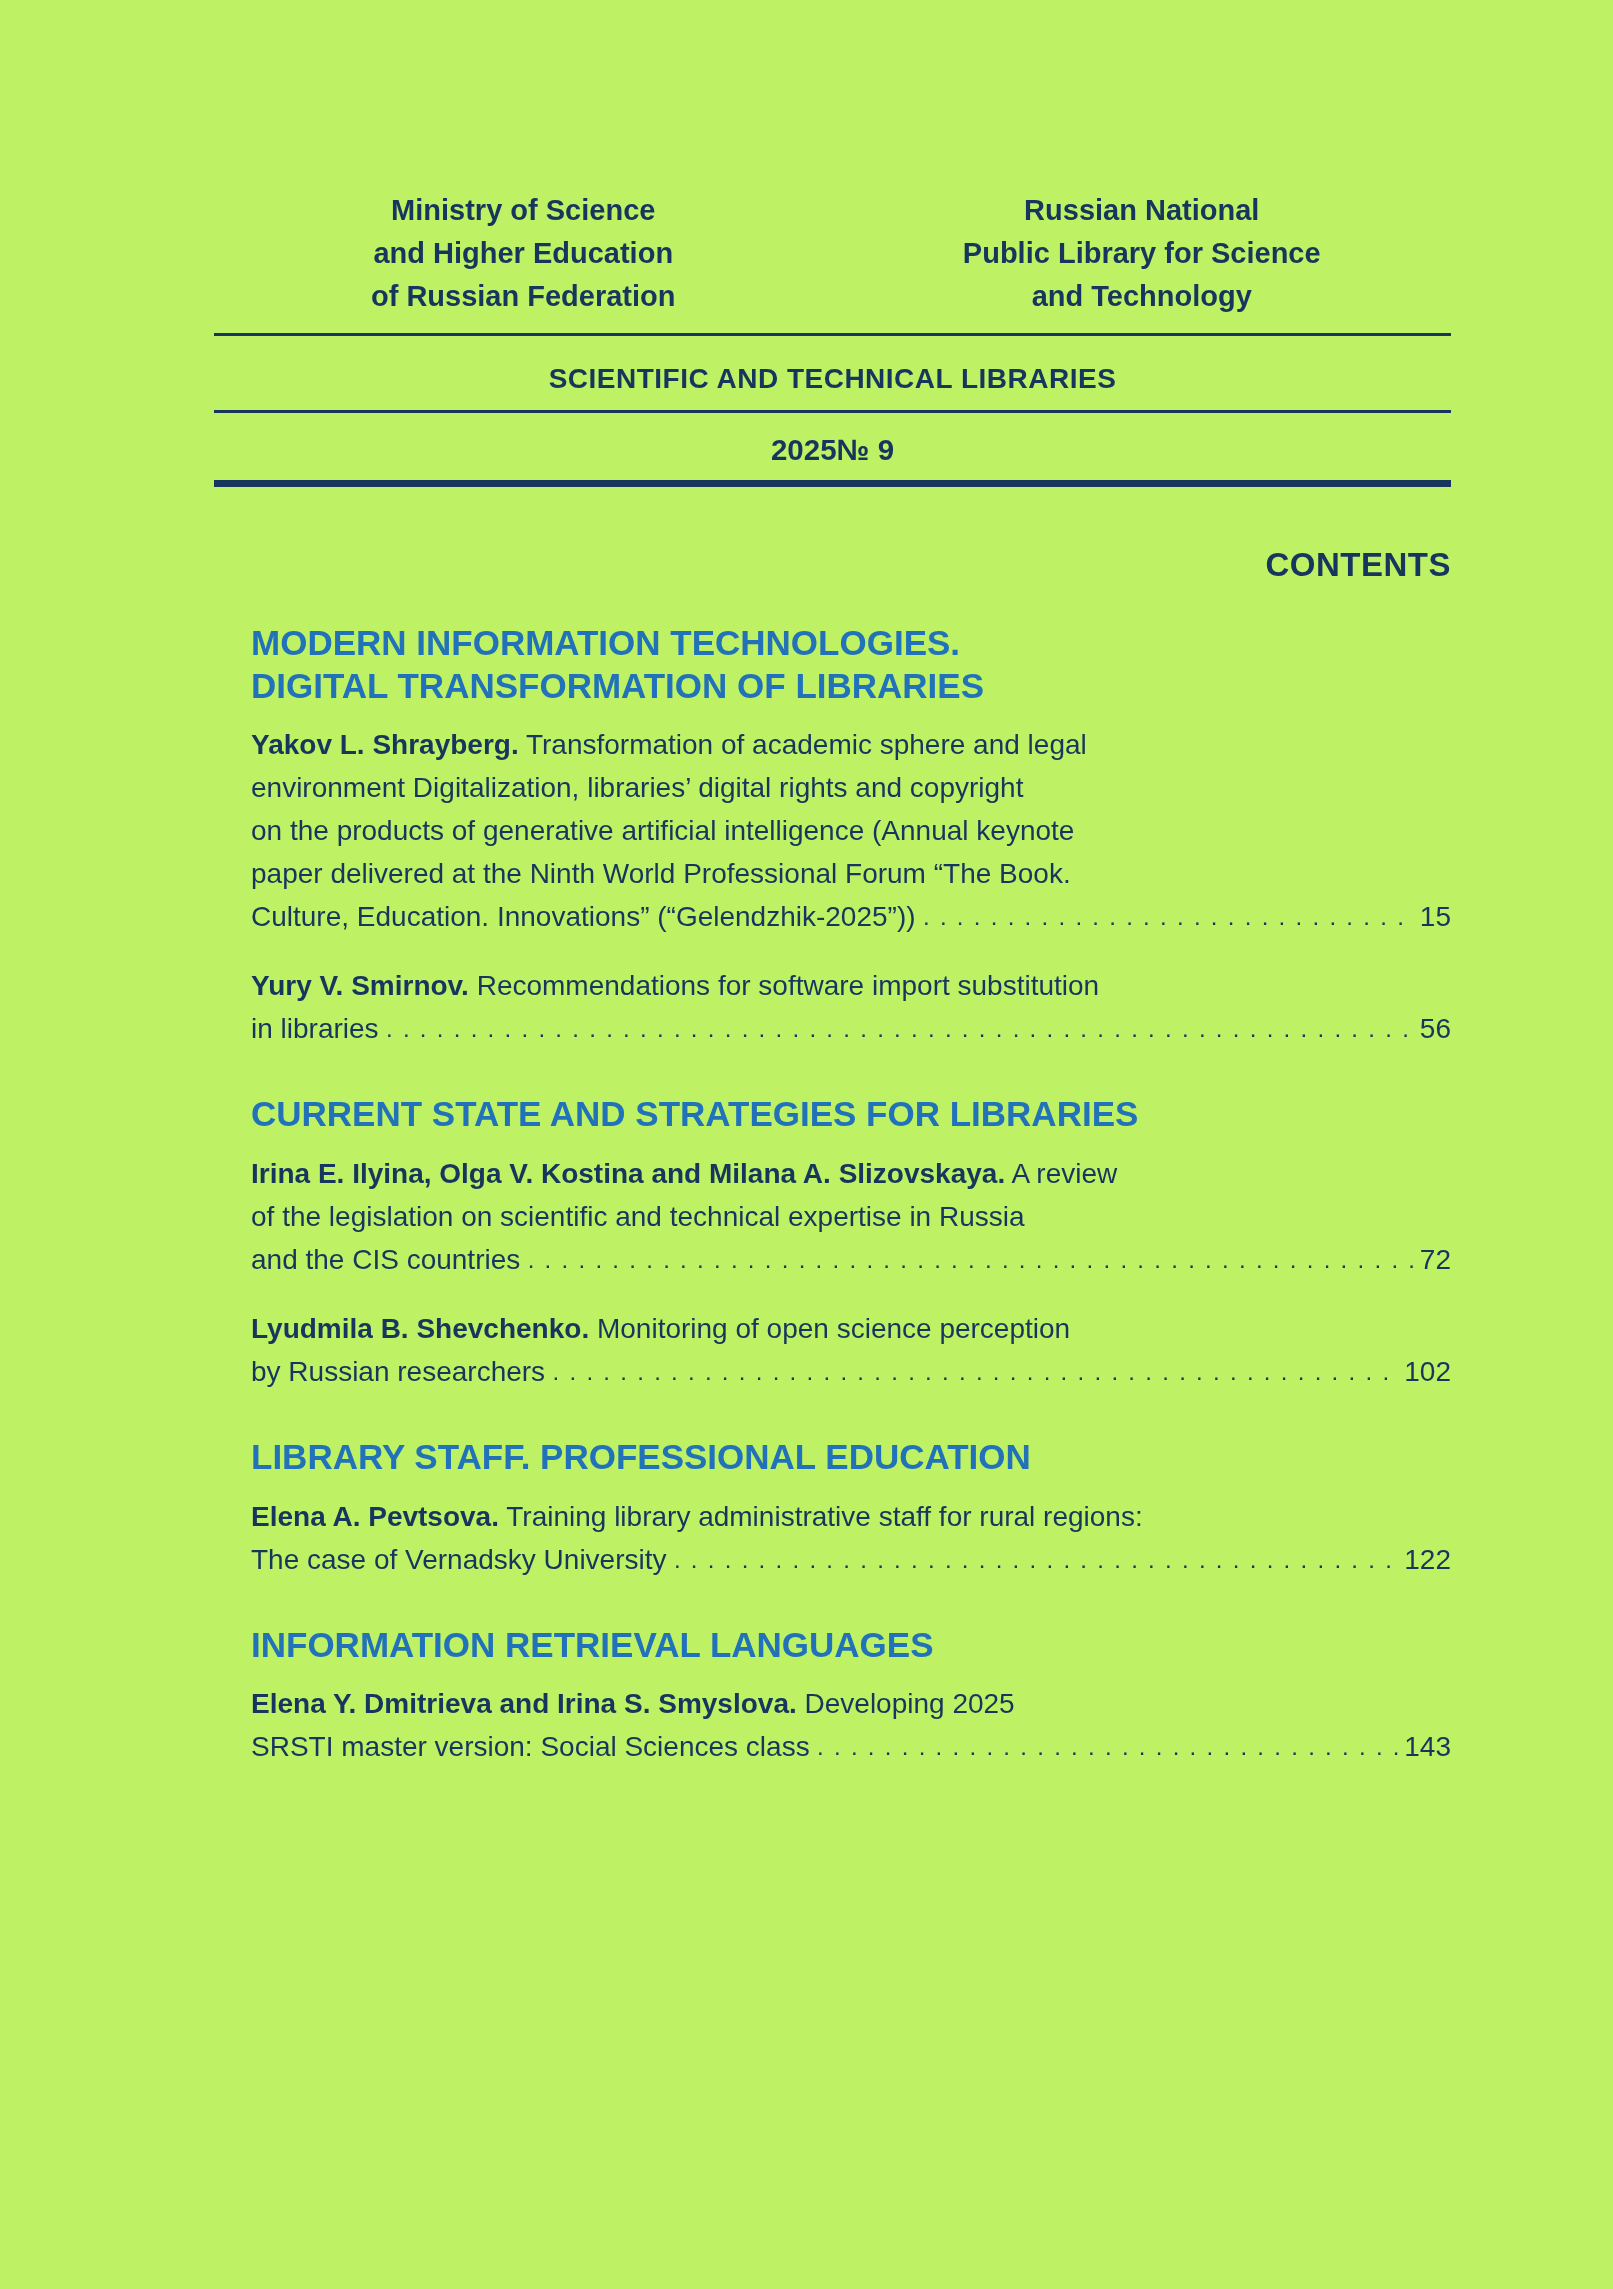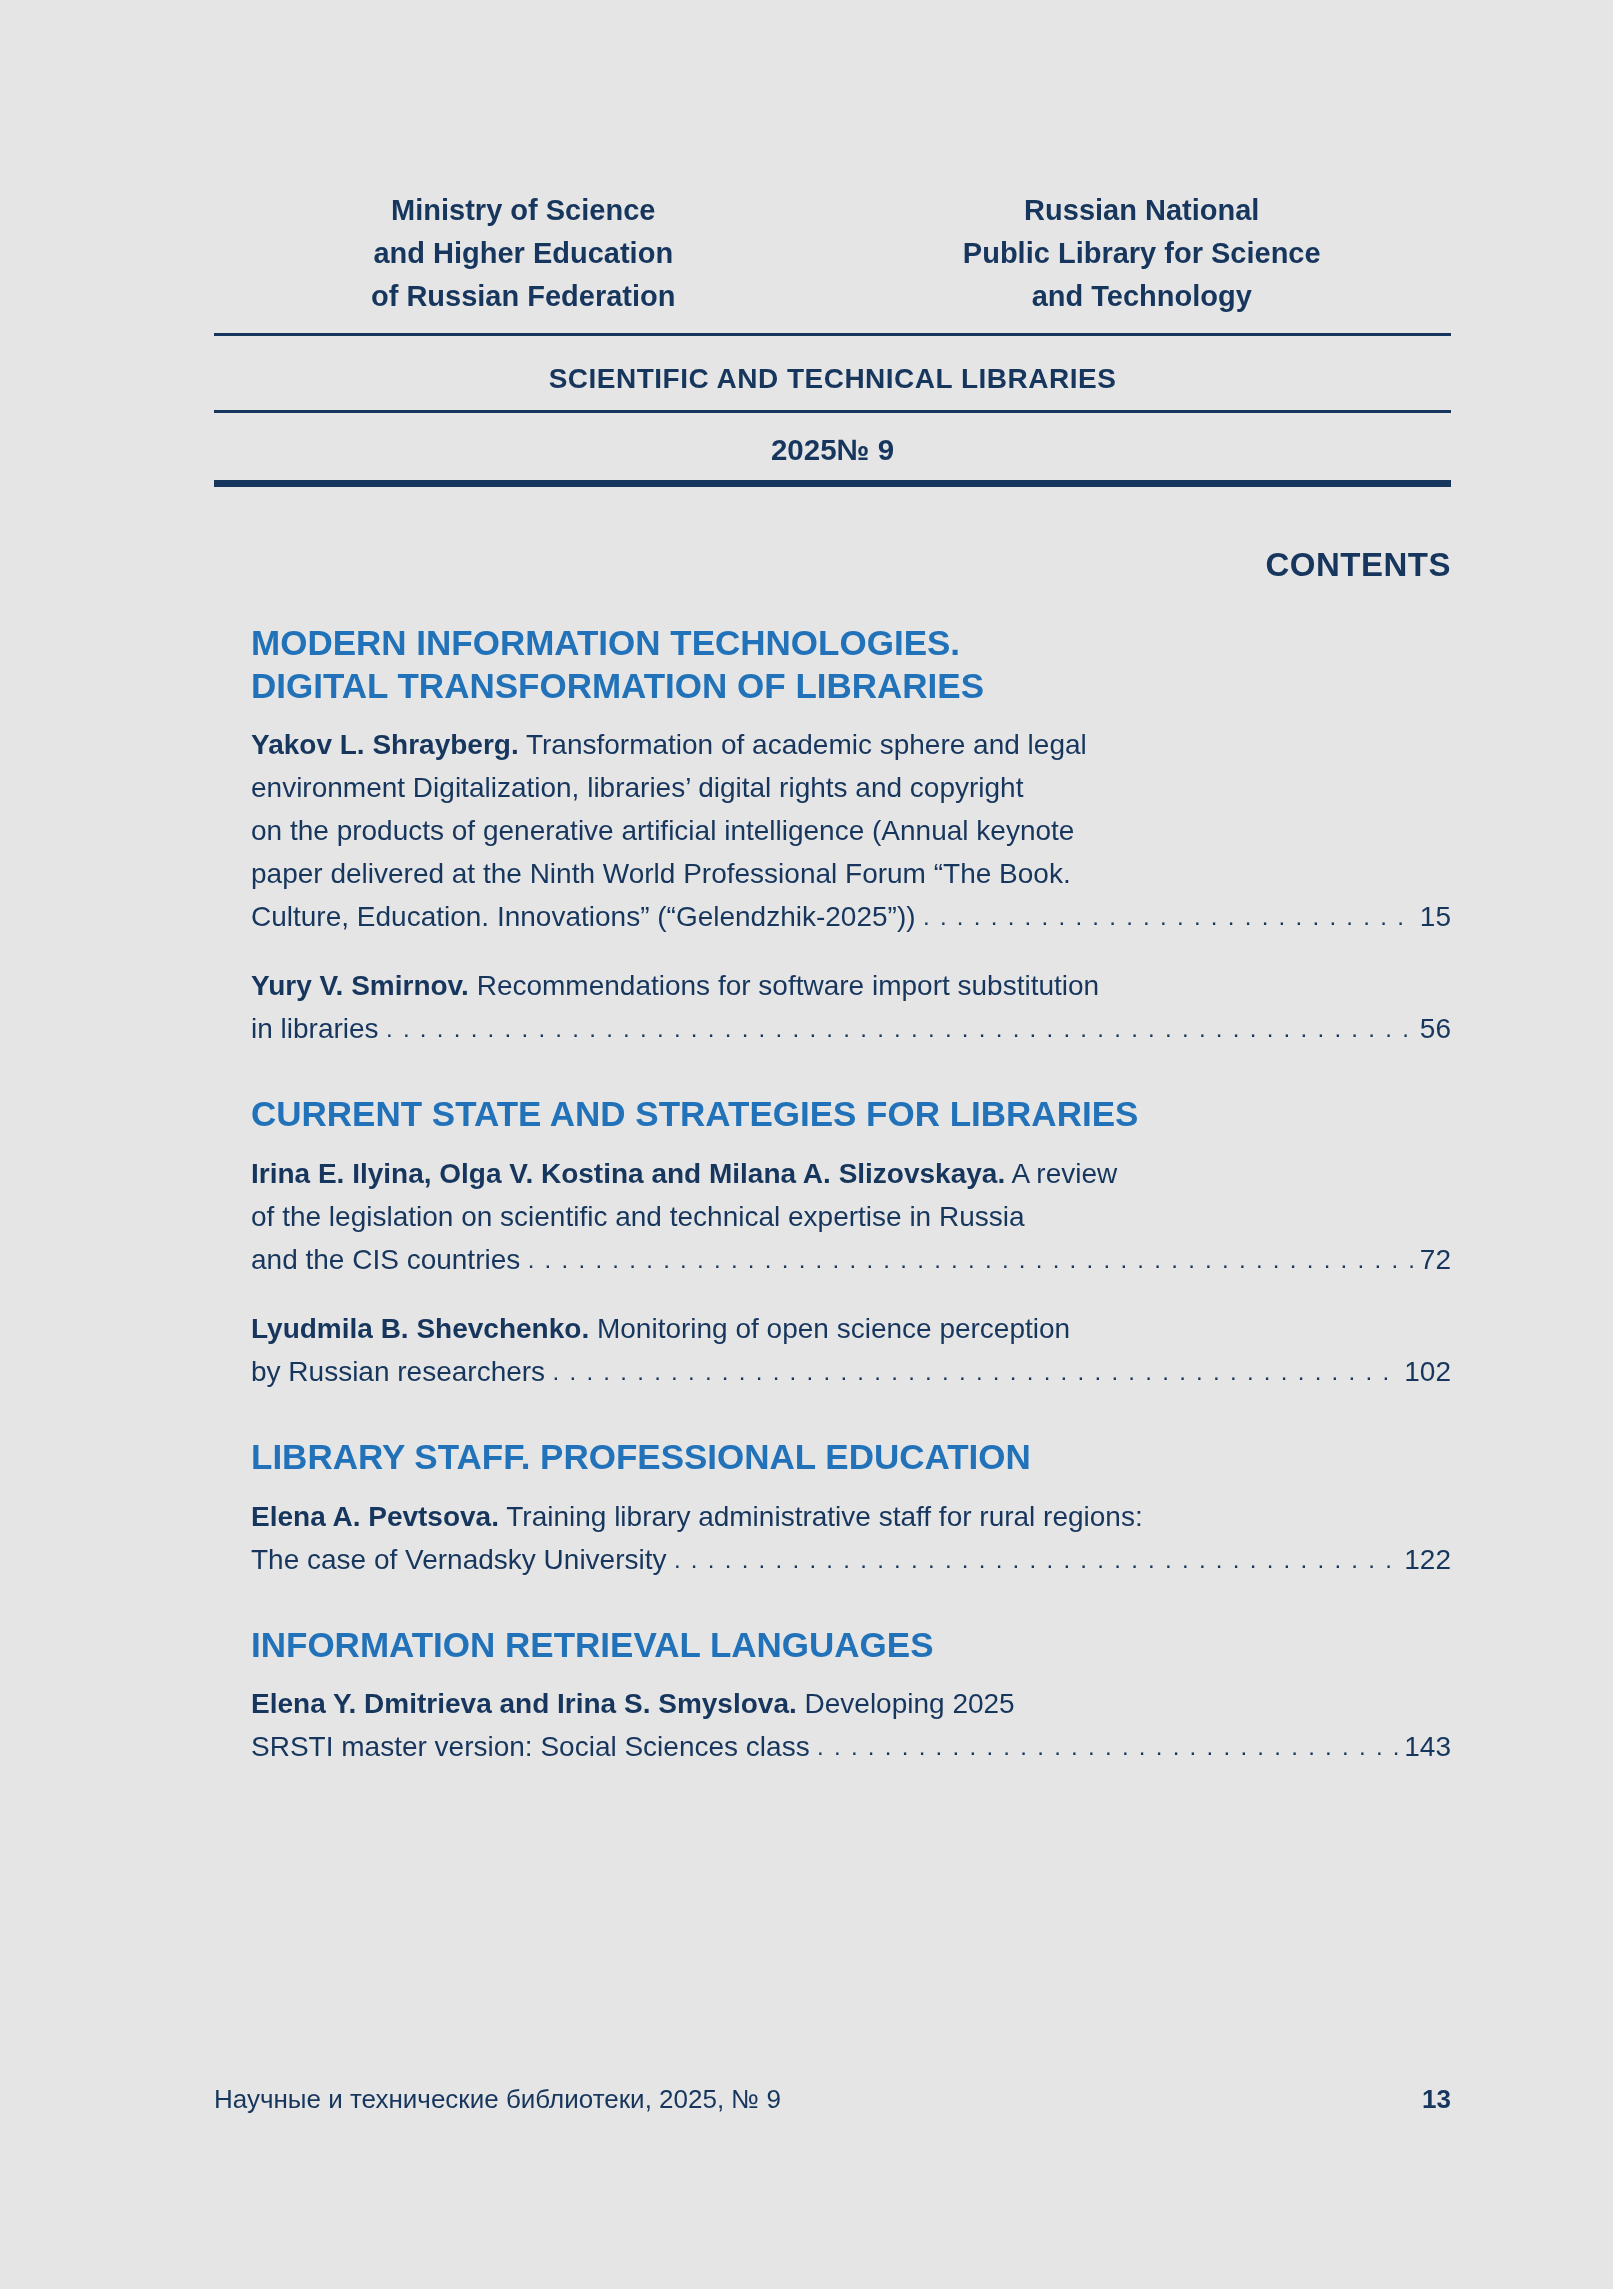--- a/index.html
+++ b/index.html
@@ -1,20 +1,20 @@
 <!DOCTYPE html>
 <html style="font-size:14.8px"><head>
 <meta charset="utf-8">
 <style>
   html,body{margin:0;padding:0;background:#ffffff;}
   .page{
     position:relative;
     width:1613px;height:2290px;
     margin:0 auto;
-    background:#e5e5e5;
+    background:#bef264;
     font-family:"Liberation Sans","DejaVu Sans",sans-serif;
     color:#17365D;
     box-sizing:border-box;
     padding:189px 162px 0 214px;
     overflow:hidden;
   }
   
   .header{display:flex;width:100%;}
   .header-col{width:50%;text-align:center;font-weight:700;font-size:29px;line-height:43px;}
   .rule{background:#17365D;width:100%;}
@@ -165,19 +165,15 @@
           <div class="entry-line"><span class="authors">Elena Y. Dmitrieva and Irina S. Smyslova.</span> Developing 2025</div>
           <div class="entry-line last-line">
             <span class="last-text">SRSTI master version: Social Sciences class</span>
             <span class="leader"></span>
             <span class="pagenum">143</span>
           </div>
         </div>
       </section>
     </main>
 
-  <footer class="footer">
-    <span>Научные и технические библиотеки, 2025, № 9</span>
-    <span class="footer-page">13</span>
-  </footer>
 
 </div>
 
 
 </body></html>

